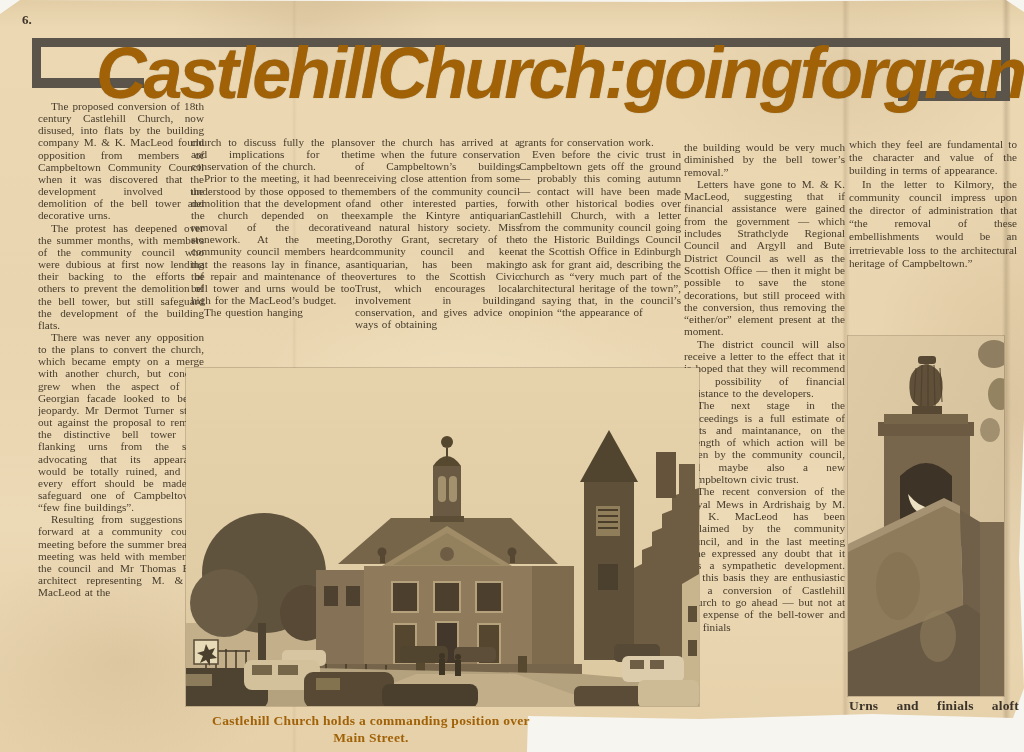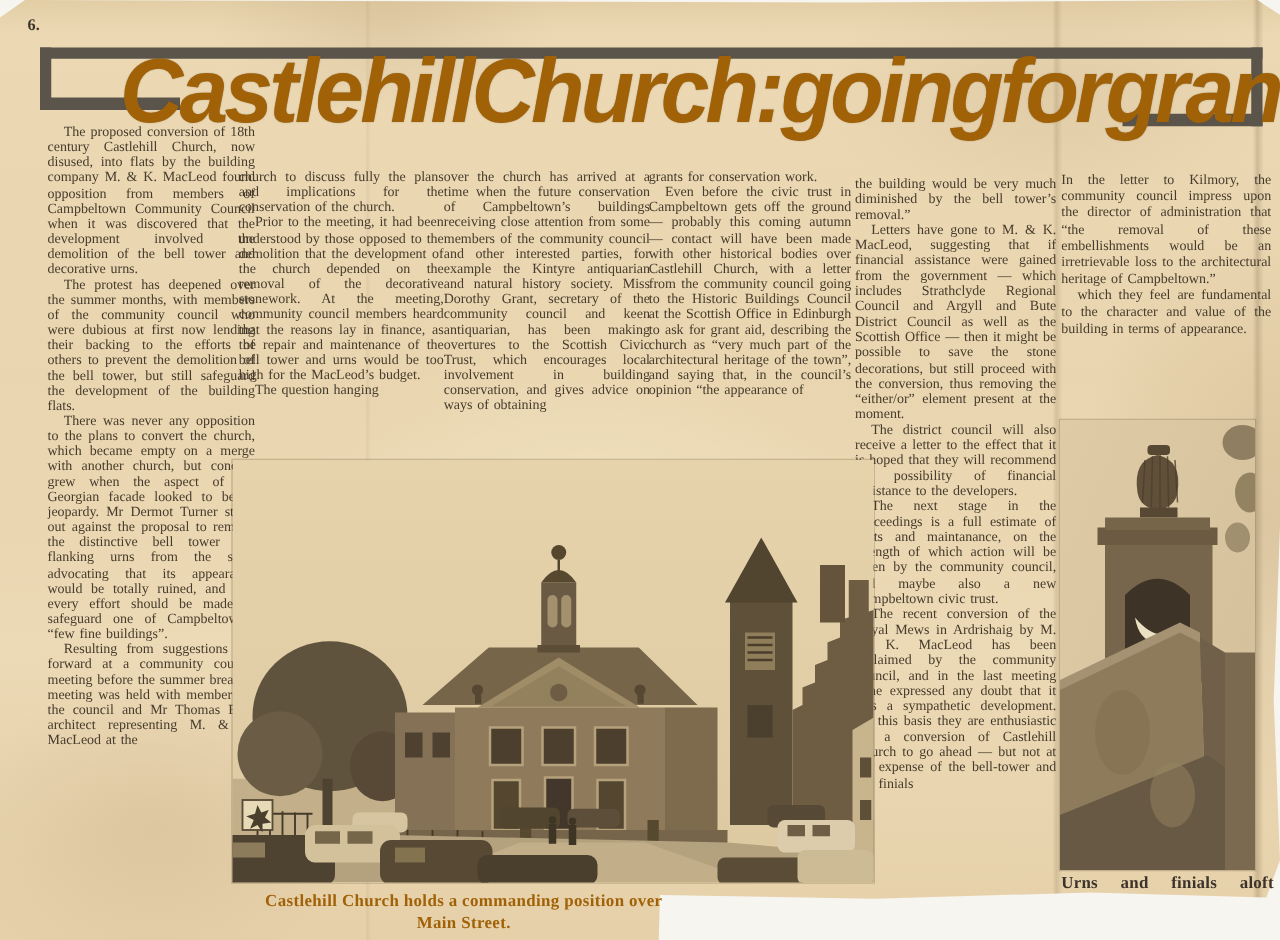--- a/index.html
+++ b/index.html
@@ -103,22 +103,22 @@
       <p>Even before the civic trust in Campbeltown gets off the ground — probably this coming autumn — contact will have been made with other historical bodies over Castlehill Church, with a letter from the community council going to the Historic Buildings Council at the Scottish Office in Edinburgh to ask for grant aid, describing the church as “very much part of the architectural heritage of the town”, and saying that, in the council’s opinion “the appearance of</p>
     </div>
   <div class="col c5 cont">
       <p>the building would be very much diminished by the bell tower’s removal.”</p>
       <p>Letters have gone to M. &amp; K. MacLeod, suggesting that if financial assistance were gained from the government — which includes Strathclyde Regional Council and Argyll and Bute District Council as well as the Scottish Office — then it might be possible to save the stone decorations, but still proceed with the conversion, thus removing the “either/or” element present at the moment.</p>
       <p>The district council will also receive a letter to the effect that it is hoped that they will recommend the possibility of financial assistance to the developers.</p>
       <p>The next stage in the proceedings is a full estimate of costs and maintanance, on the strength of which action will be taken by the community council, and maybe also a new Campbeltown civic trust.</p>
       <p>The recent conversion of the Royal Mews in Ardrishaig by M. &amp; K. MacLeod has been acclaimed by the community council, and in the last meeting none expressed any doubt that it was a sympathetic development. On this basis they are enthusiastic for a conversion of Castlehill Church to go ahead — but not at the expense of the bell-tower and urn finials</p>
     </div>
   <div class="col c6 cont">
+      <p>which they feel are fundamental to the character and value of the building in terms of appearance.</p>
       <p>In the letter to Kilmory, the community council impress upon the director of administration that “the removal of these embellishments would be an irretrievable loss to the architectural heritage of Campbeltown.”</p>
-      <p>which they feel are fundamental to the character and value of the building in terms of appearance.</p>
     </div>
 
   <div class="photo photo-main">
     <svg width="513" height="338" viewBox="0 0 513 338">
       <defs>
         <linearGradient id="sky" x1="0" y1="0" x2="0" y2="1">
           <stop offset="0" stop-color="#e6d3ac"></stop>
             <stop offset="1" stop-color="#ddc9a1"></stop>
         </linearGradient>
       </defs>

